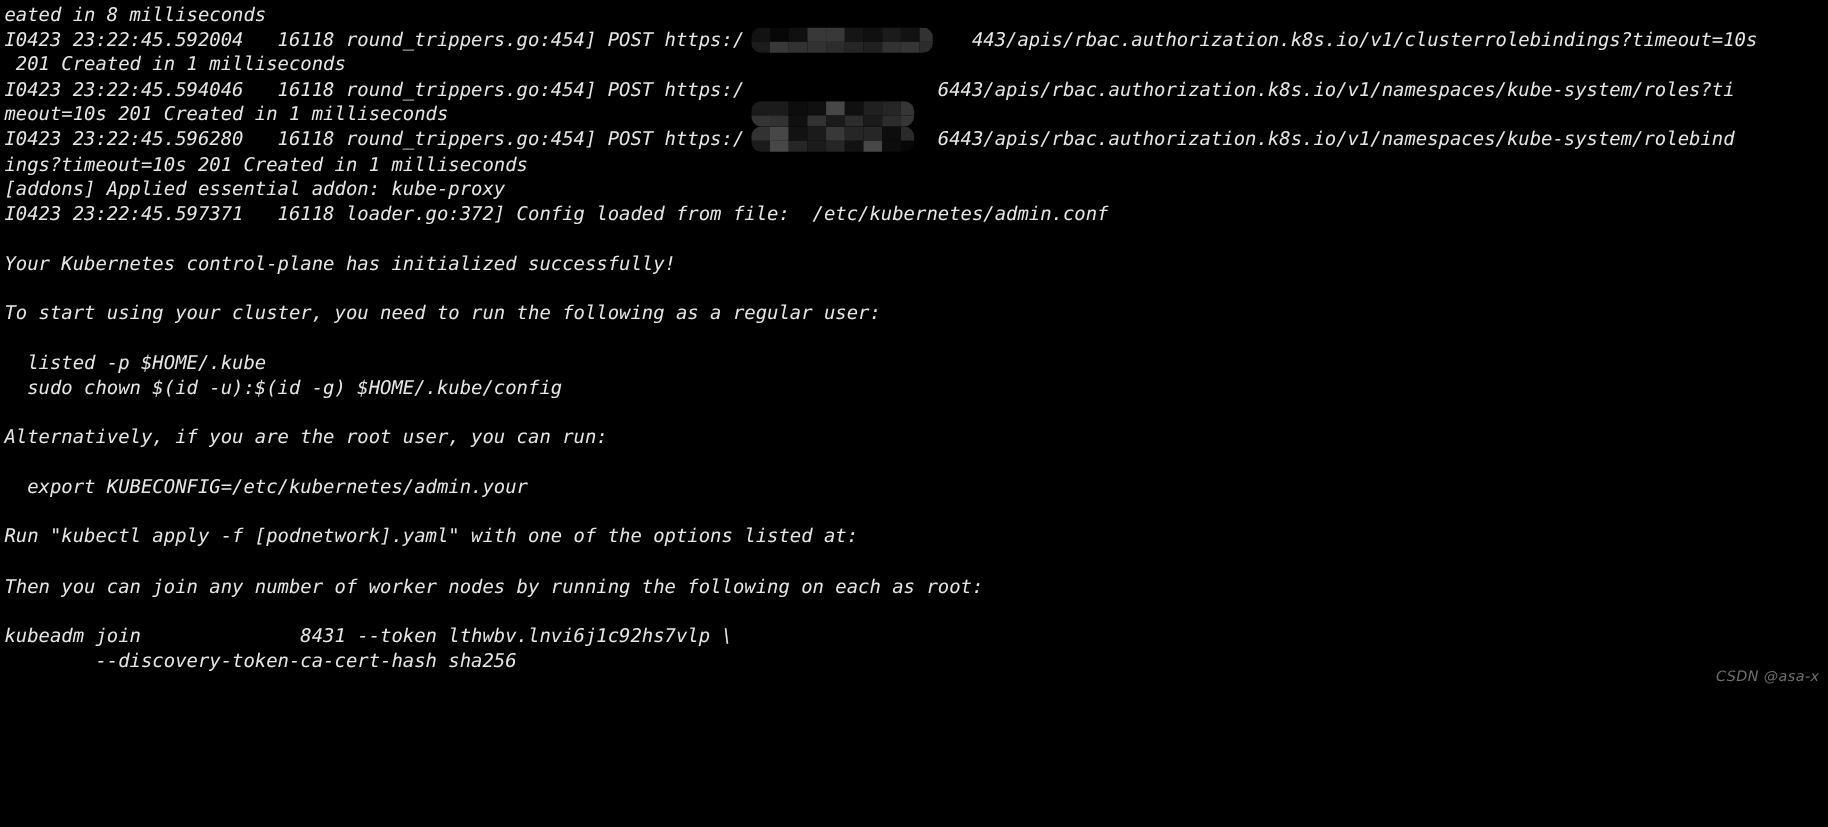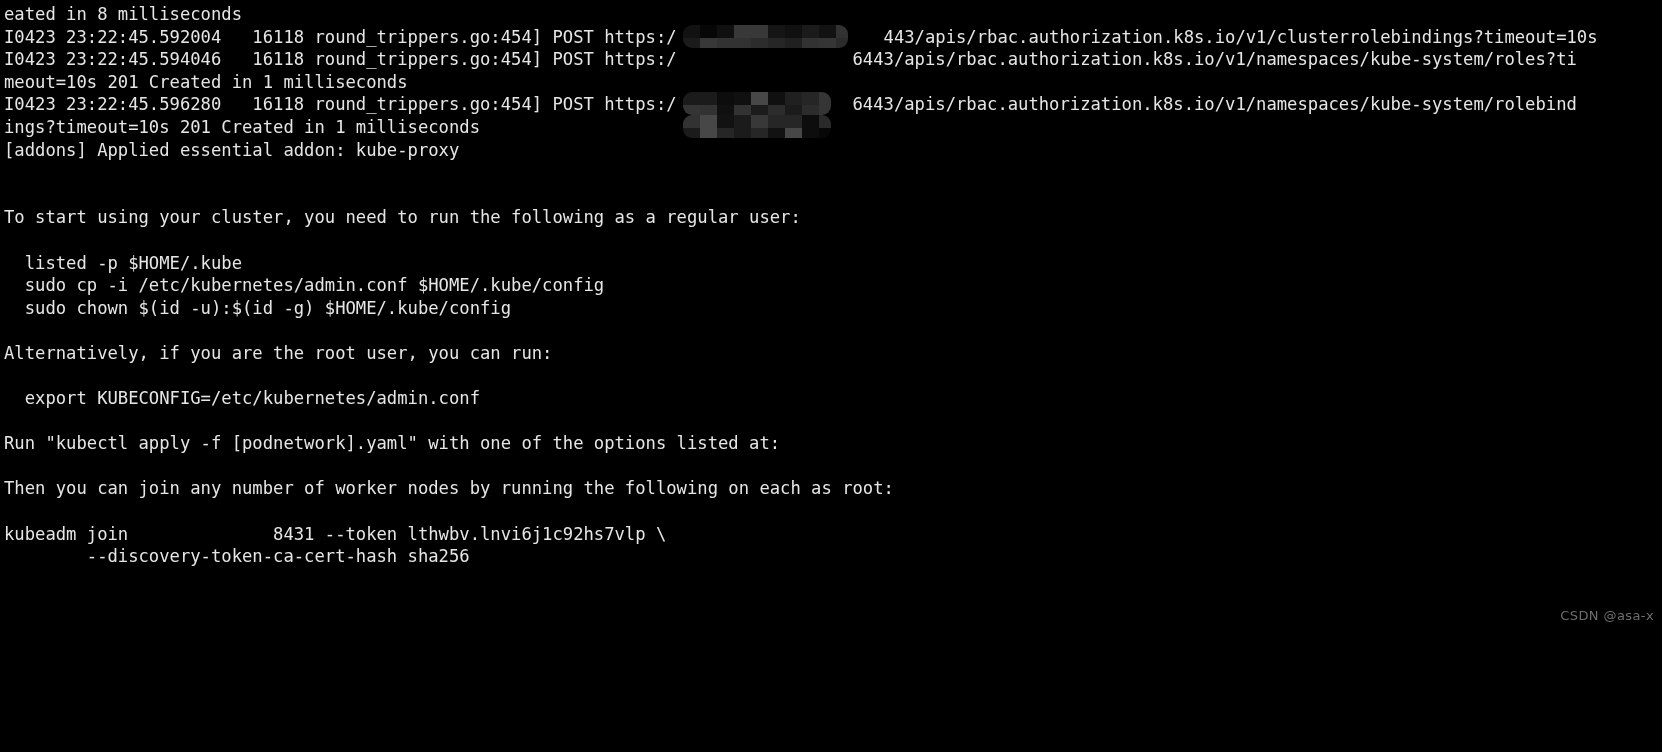--- a/index.html
+++ b/index.html
@@ -19,20 +19,21 @@
     height: 630px;
     background: #000000;
     color: #e6e6e6;
     font-family: "DejaVu Sans Mono", "Liberation Mono", monospace;
     font-size: 17.2px;
     line-height: 22.6px;
     letter-spacing: 0px;
     padding: 3px 0 0 4px;
     box-sizing: border-box;
     overflow: hidden;
+    font-style: italic;
   }
   .line {
     white-space: pre;
     height: 22.6px;
     position: relative;
     font-size: 17.2px;
     line-height: 22.6px;
   }
   .line.blank {
     color: transparent;
@@ -60,36 +61,38 @@
     white-space: pre;
   }
 </style>
 </head>
 <body>
 
 <div id="terminal">
   <div id="terminal-output">
       <div class="line">eated in 8 milliseconds</div>
       <div class="line">I0423 23:22:45.592004   16118 round_trippers.go:454] POST https:/                    443/apis/rbac.authorization.k8s.io/v1/clusterrolebindings?timeout=10s</div>
+      <div class="line"> 201 Created in 1 milliseconds</div>
       <div class="line">I0423 23:22:45.594046   16118 round_trippers.go:454] POST https:/                 6443/apis/rbac.authorization.k8s.io/v1/namespaces/kube-system/roles?ti</div>
       <div class="line">meout=10s 201 Created in 1 milliseconds</div>
       <div class="line">I0423 23:22:45.596280   16118 round_trippers.go:454] POST https:/                 6443/apis/rbac.authorization.k8s.io/v1/namespaces/kube-system/rolebind</div>
       <div class="line">ings?timeout=10s 201 Created in 1 milliseconds</div>
       <div class="line">[addons] Applied essential addon: kube-proxy</div>
-      <div class="line blank"></div>
+      <div class="line">I0423 23:22:45.597371   16118 loader.go:372] Config loaded from file:  /etc/kubernetes/admin.conf</div>
+      <div class="line blank"></div>
+      <div class="line">Your Kubernetes control-plane has initialized successfully!</div>
       <div class="line blank"></div>
       <div class="line">To start using your cluster, you need to run the following as a regular user:</div>
       <div class="line blank"></div>
       <div class="line">  listed -p $HOME/.kube</div>
-      <div class="line">  sudo cp -i /etc/kubernetes/admin.conf $HOME/.kube/config</div>
       <div class="line">  sudo chown $(id -u):$(id -g) $HOME/.kube/config</div>
       <div class="line blank"></div>
       <div class="line">Alternatively, if you are the root user, you can run:</div>
       <div class="line blank"></div>
-      <div class="line">  export KUBECONFIG=/etc/kubernetes/admin.conf</div>
+      <div class="line">  export KUBECONFIG=/etc/kubernetes/admin.your</div>
       <div class="line blank"></div>
       <div class="line">Run "kubectl apply -f [podnetwork].yaml" with one of the options listed at:</div>
       <div class="line blank"></div>
       <div class="line">Then you can join any number of worker nodes by running the following on each as root:</div>
       <div class="line blank"></div>
       <div class="line">kubeadm join              8431 --token lthwbv.lnvi6j1c92hs7vlp \</div>
       <div class="line">        --discovery-token-ca-cert-hash sha256</div>
     </div>
   <div class="watermark">CSDN @asa-x</div>
 <div class="censor" style="left: 683px; top: 25px; width: 165px; height: 23px;">

